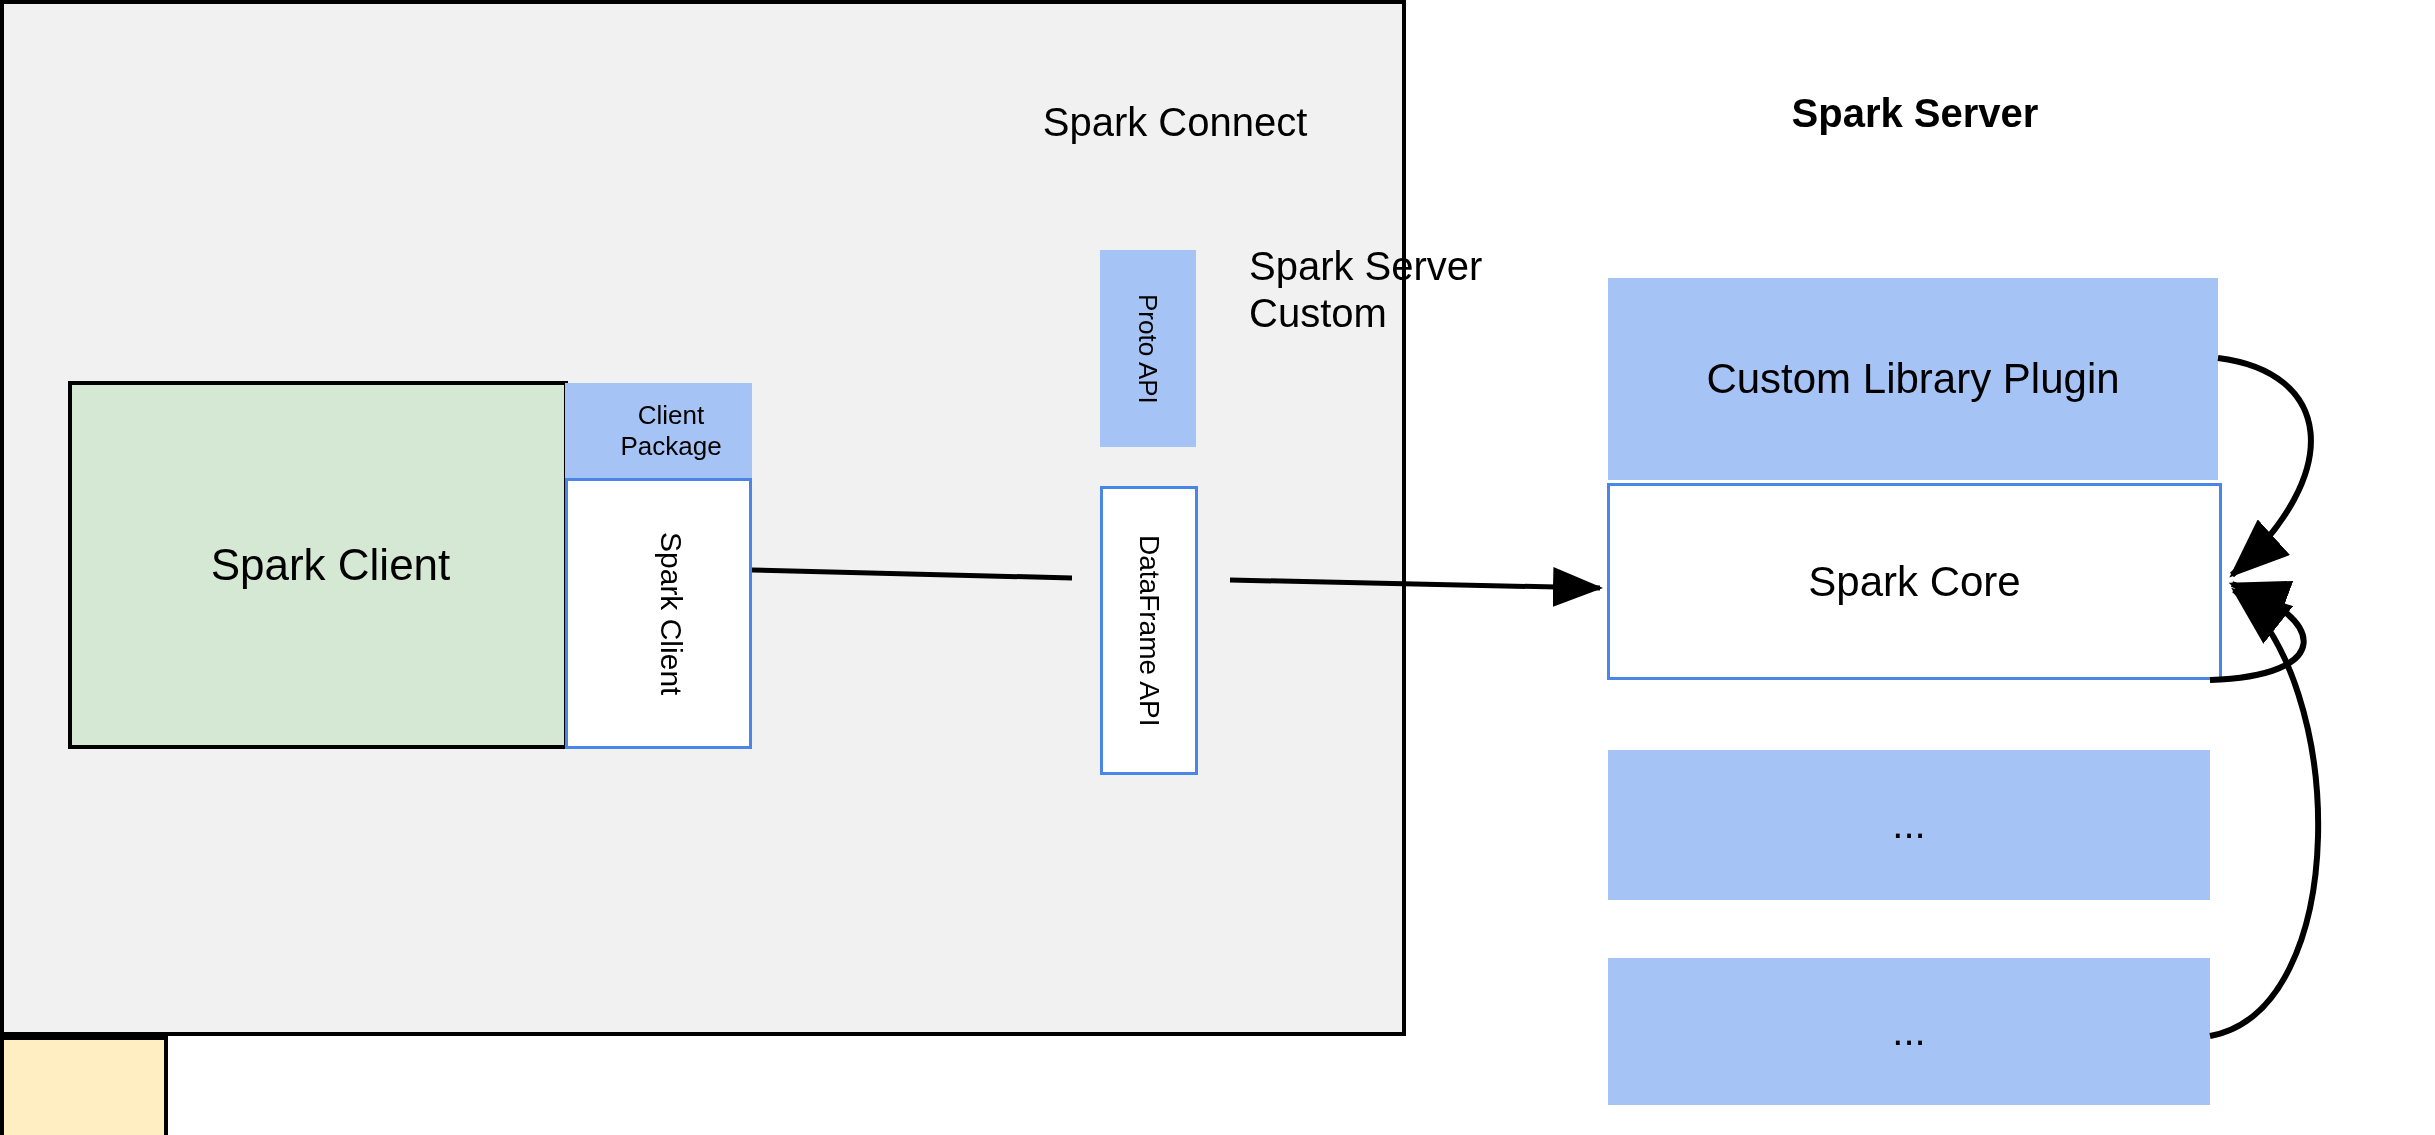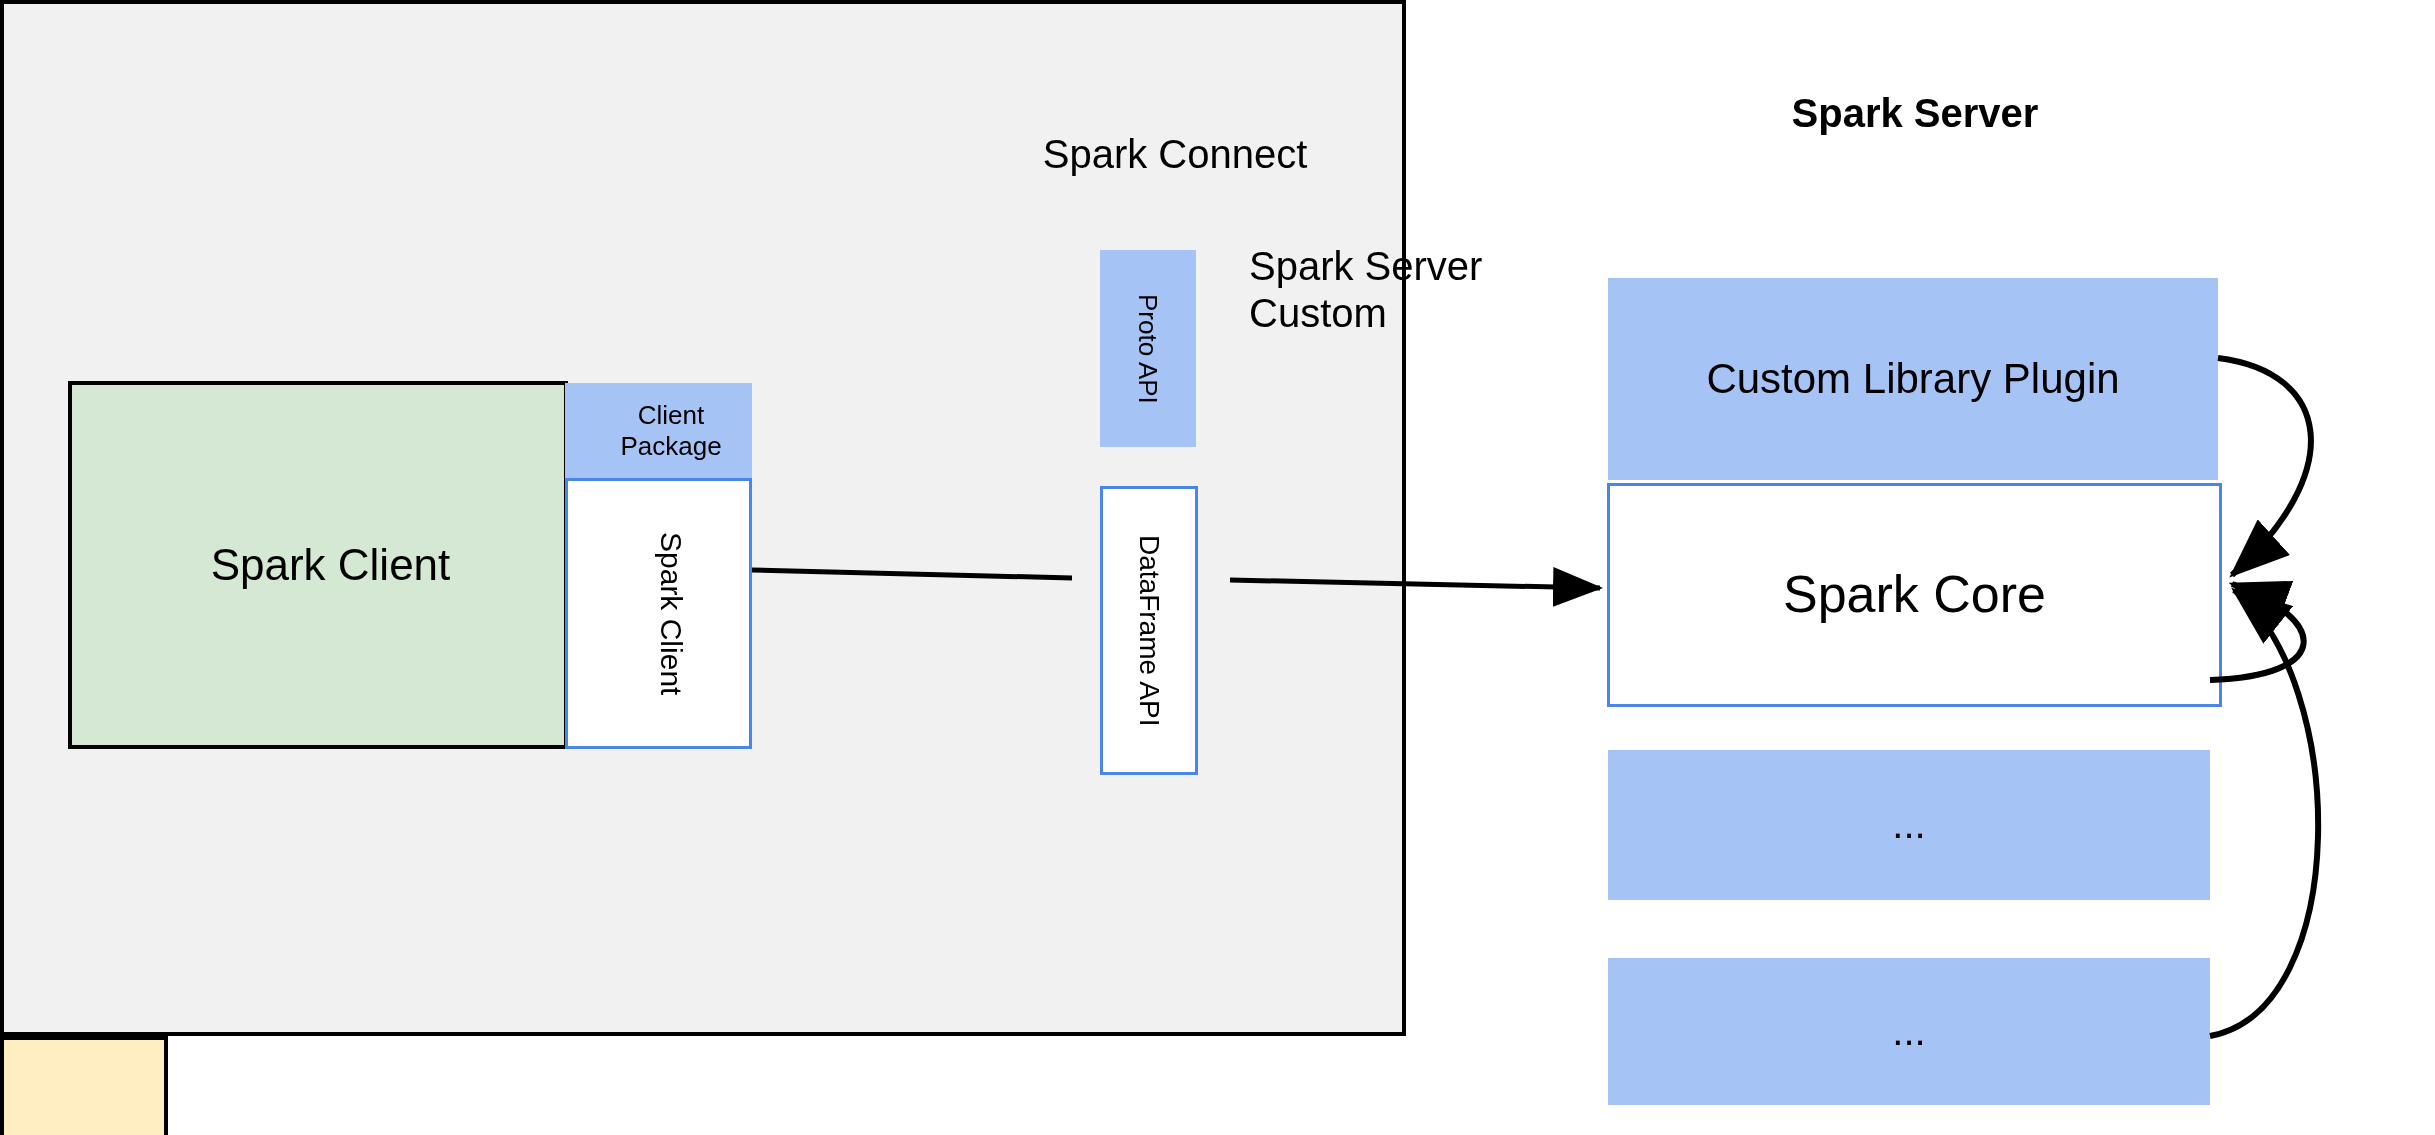--- a/index.html
+++ b/index.html
@@ -81,21 +81,21 @@
 
   
   #spark-connect-api-label {
     left: 1005px;
     top: 68px;
     width: 340px;
     height: 110px;
     font-size: 40px;
     align-items: flex-start;
     flex-direction: column;
-    justify-content: flex-end;
+    justify-content: center;
   }
   #spark-connect-api-label .ln {
     width: 100%;
     text-align: center;
   }
   #spark-server-title {
     left: 1650px;
     top: 86px;
     width: 530px;
     height: 56px;
@@ -149,24 +149,24 @@
     top: 278px;
     width: 610px;
     height: 202px;
     background: #a6c3f5;
     font-size: 42px;
   }
   #spark-core {
     left: 1607px;
     top: 483px;
     width: 615px;
-    height: 224px;
+    height: 197px;
     background: #ffffff;
     border: 3px solid #4a86e8;
-    font-size: 52px;
+    font-size: 42px;
   }
   #ellipsis-box-1 {
     left: 1608px;
     top: 750px;
     width: 602px;
     height: 150px;
     background: #a6c3f5;
     font-size: 40px;
   }
   #ellipsis-box-2 {

